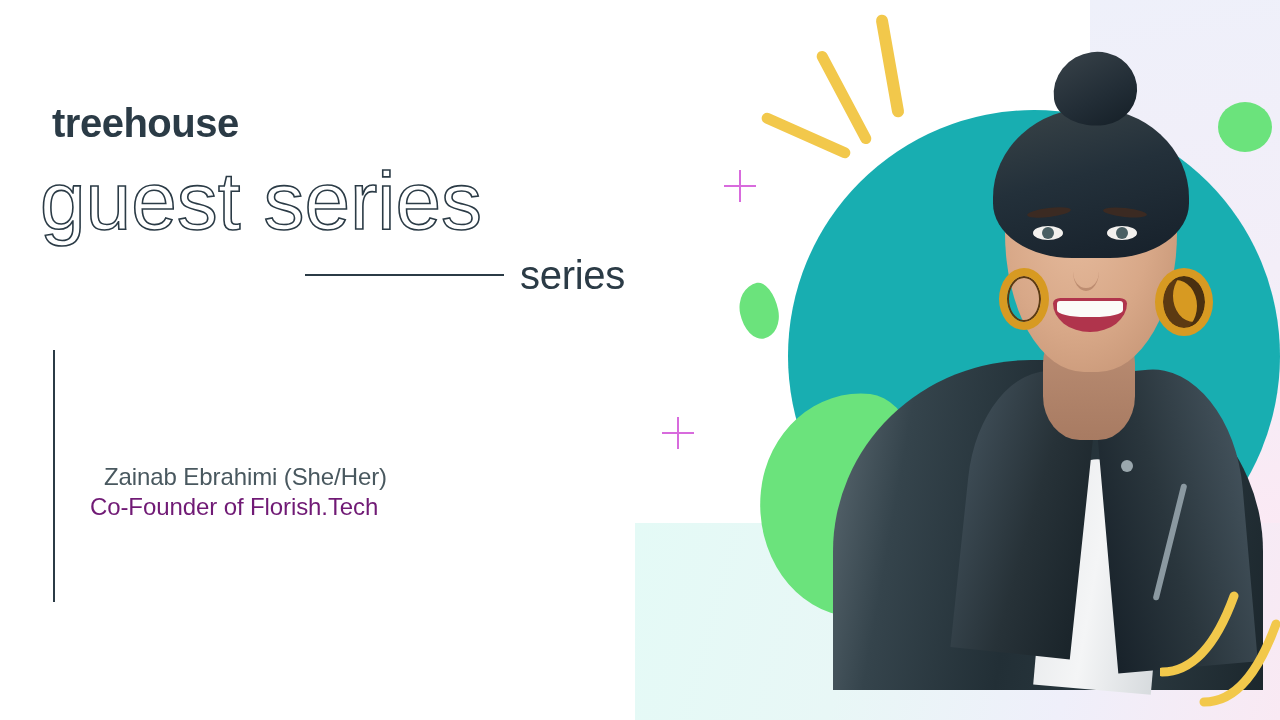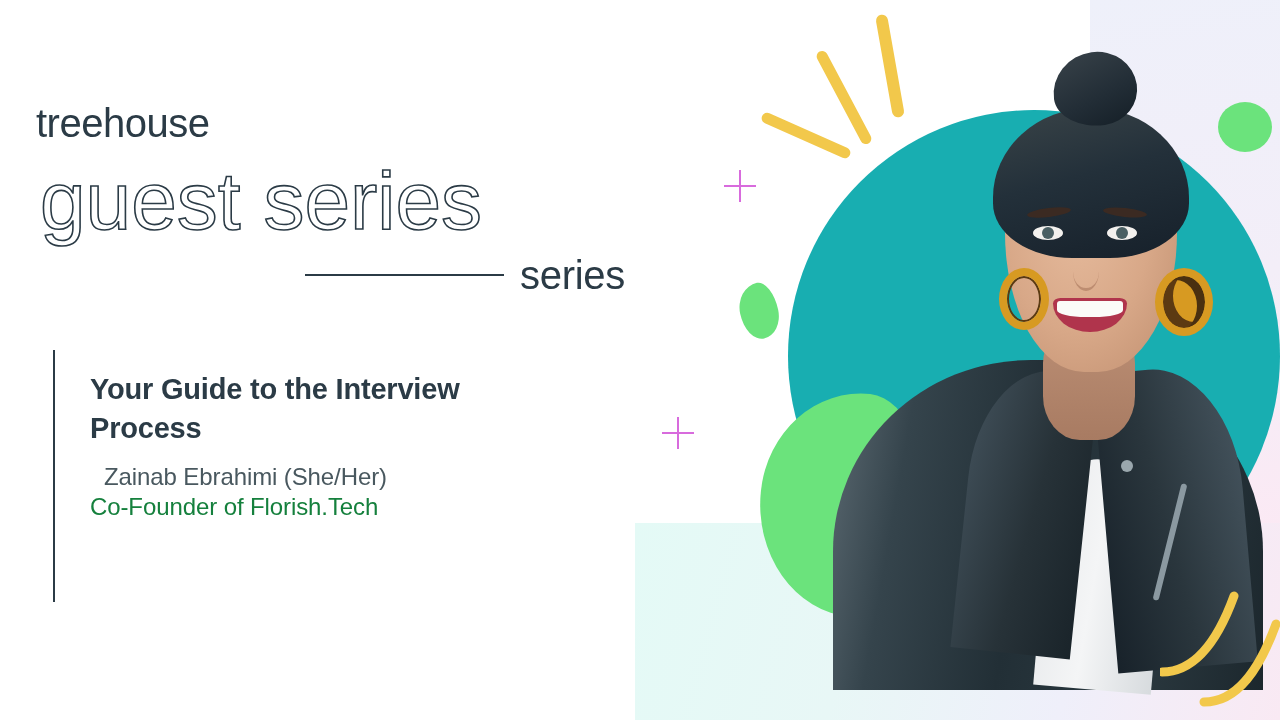--- a/index.html
+++ b/index.html
@@ -293,24 +293,24 @@
     background: #D86BDD;
   }
   .plus::before { left: 50%; top: 0; width: 2px; height: 100%; margin-left: -1px; }
   .plus::after  { top: 50%; left: 0; height: 2px; width: 100%; margin-top: -1px; }
   .plus.p1 { left: 724px; top: 170px; width: 32px; height: 32px; }
   .plus.p2 { left: 662px; top: 417px; width: 32px; height: 32px; }
 
   
   .brandline {
     position: absolute;
-    left: 36px;
+    left: 52px;
     top: 103px;
     font-size: 40px;
-    font-weight: 400;
+    font-weight: 700;
     letter-spacing: -0.5px;
     color: #2B3B46;
     line-height: 1;
   }
   .outline-title {
     position: absolute;
     left: 40px;
     top: 160px;
     font-size: 82px;
     font-weight: 400;
@@ -372,21 +372,21 @@
     line-height: 1.35;
     letter-spacing: -0.1px;
     margin-left: 14px;
   }
   .speaker-role {
     position: absolute;
     left: 90px;
     top: 491px;
     font-size: 24px;
     font-weight: 300;
-    color: #15803d;
+    color: #701a75;
     line-height: 1.35;
     letter-spacing: -0.1px;
   }
   .datetime {
     position: absolute;
     left: 90px;
     top: 536px;
     font-size: 37px;
     font-weight: 700;
     color: #2B3B46;
@@ -447,17 +447,16 @@
   <div class="brandline">treehouse</div>
   <div class="outline-title">guest series</div>
 
   <div class="series-row">
     <div class="series-rule"></div>
     <div class="series-word">series</div>
   </div>
 
   <div class="vrule"></div>
 
-  <div class="talk-title">Your Guide to the Interview Process</div>
   <div class="speaker-name">Zainab Ebrahimi (She/Her)</div>
   <div class="speaker-role">Co-Founder of Florish.Tech</div>
 
 </div>
 
 </body></html>

